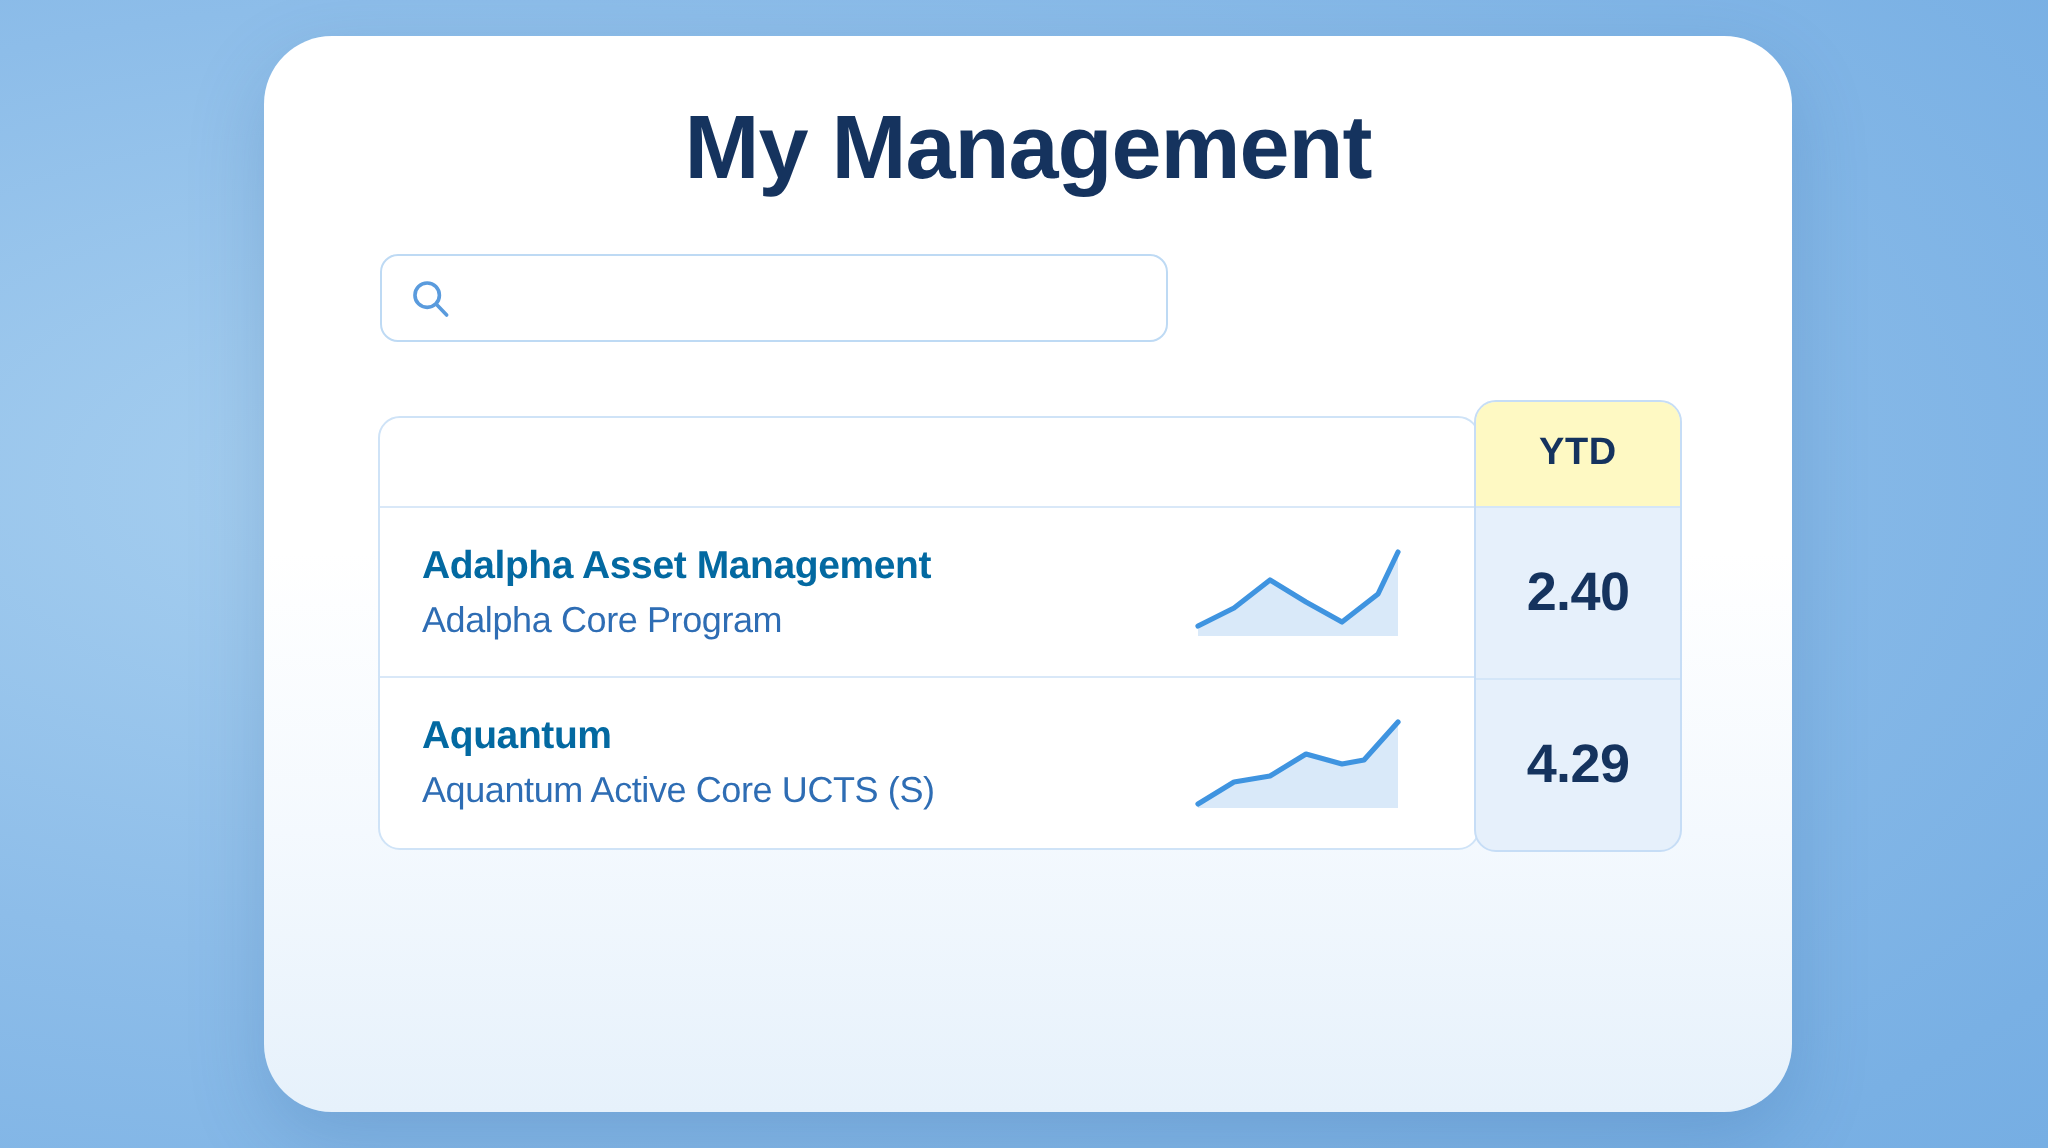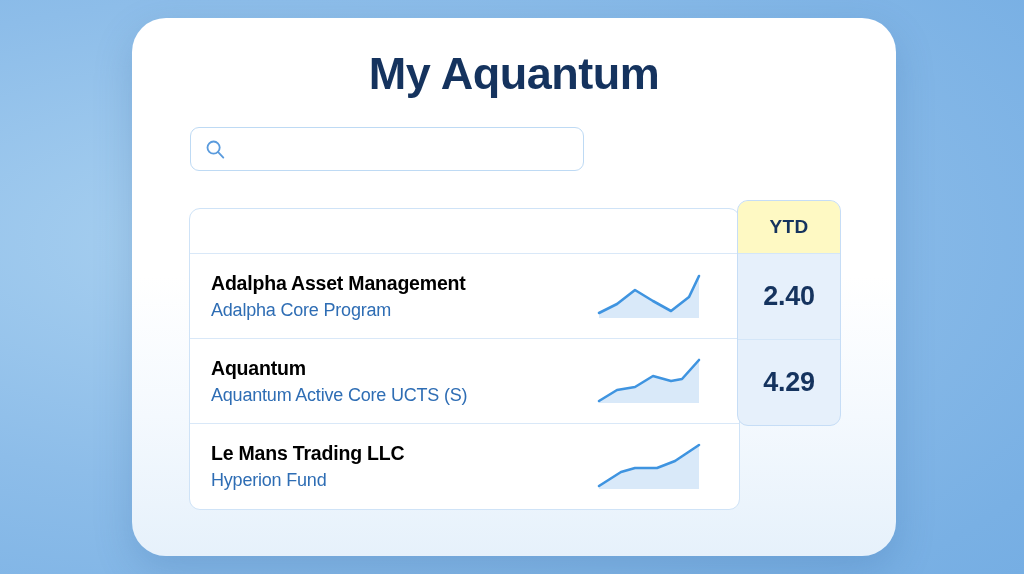--- a/index.html
+++ b/index.html
@@ -105,21 +105,21 @@
     box-sizing: border-box;
   }
   .row:last-child { border-bottom: none; }
   .row-names {
     flex: 1 1 auto;
     min-width: 0;
   }
   .name-primary {
     font-size: 19.5px;
     font-weight: bold;
-    color: #000000;
+    color: #0369a1;
     letter-spacing: -0.2px;
     white-space: nowrap;
   }
   .name-secondary {
     margin-top: 5px;
     font-size: 18px;
     color: #2e6db4;
     letter-spacing: -0.2px;
     white-space: nowrap;
   }
@@ -167,21 +167,21 @@
     letter-spacing: -0.3px;
   }
   .ytd-cell:last-child { border-bottom: none; }
 </style>
 </head>
 <body>
 
 <div class="stage">
   <div class="card">
 
-    <div class="title">My Aquantum</div>
+    <div class="title">My Management</div>
 
     <div class="search-box">
       <span>
         <svg class="search-icon" viewBox="0 0 22 22" fill="none" stroke="#5a9bdd" stroke-width="1.9" stroke-linecap="round">
           <circle cx="9" cy="9" r="6.4"></circle>
           <line x1="13.8" y1="13.8" x2="19.2" y2="19.4"></line>
         </svg>
       </span>
       <input class="search-input" type="text" placeholder="" style="">
     </div>
@@ -210,32 +210,20 @@
           <div class="name-secondary">Aquantum Active Core UCTS (S)</div>
         </div>
         <span>
           <svg class="spark" viewBox="0 0 108 52" preserveAspectRatio="none">
             <polygon points="4,46 22,35 40,32 58,21 76,26 87,24 104,5 104,48 4,48" fill="#d9e9f9"></polygon>
             <polyline points="4,46 22,35 40,32 58,21 76,26 87,24 104,5" fill="none" stroke="#3f94e0" stroke-width="2.6" stroke-linejoin="round" stroke-linecap="round"></polyline>
           </svg>
         </span>
       </div>
 
-      <div class="row">
-        <div class="row-names">
-          <div class="name-primary">Le Mans Trading LLC</div>
-          <div class="name-secondary">Hyperion Fund</div>
-        </div>
-        <span>
-          <svg class="spark" viewBox="0 0 108 52" preserveAspectRatio="none">
-            <polygon points="4,45 26,31 40,27 62,27 80,20 104,4 104,48 4,48" fill="#d9e9f9"></polygon>
-            <polyline points="4,45 26,31 40,27 62,27 80,20 104,4" fill="none" stroke="#3f94e0" stroke-width="2.6" stroke-linejoin="round" stroke-linecap="round"></polyline>
-          </svg>
-        </span>
-      </div>
     </div>
 
     <div class="ytd-col">
       <div class="ytd-head">YTD</div>
       <div class="ytd-cell">2.40</div>
       <div class="ytd-cell">4.29</div>
     </div>
 
   </div>
 </div>

